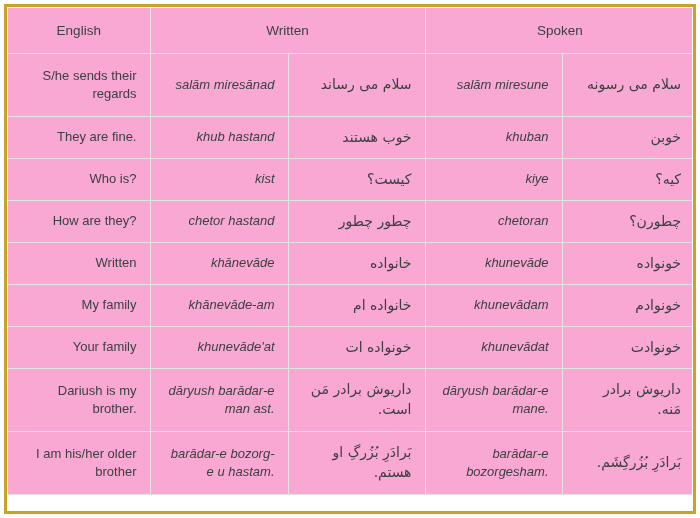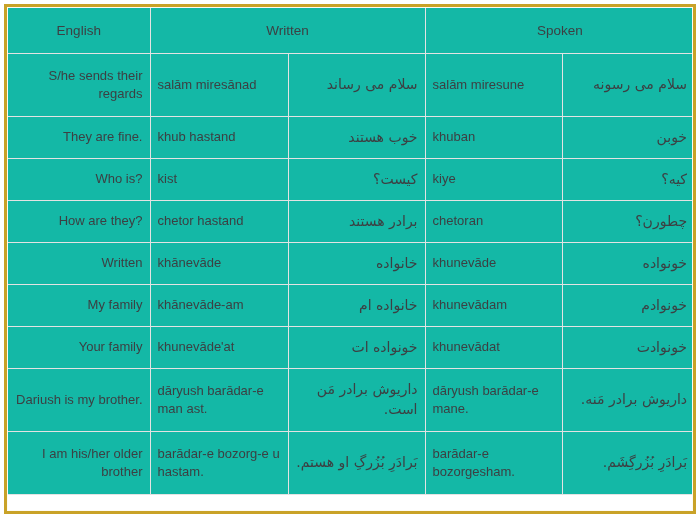--- a/index.html
+++ b/index.html
@@ -43,43 +43,44 @@
 
   table.phrase-table col.c-eng   { width: 142px; }
   table.phrase-table col.c-wlat  { width: 138px; }
   table.phrase-table col.c-wfa   { width: 137px; }
   table.phrase-table col.c-slat  { width: 137px; }
   table.phrase-table col.c-sfa   { width: 132px; }
 
   table.phrase-table th,
   table.phrase-table td {
     border: 1px solid #e3e3e3;
-    padding: 9px 7px;
+    padding: 9px 13px;
     vertical-align: middle;
     font-weight: normal;
     line-height: 1.42;
-    background: #14b8a6;
+    background: #f9a8d4;
   }
   table.phrase-table th {
     text-align: center;
     font-size: 13.5px;
     color: #3c4043;
     height: 33px;
     padding-top: 6px;
     padding-bottom: 6px;
   }
   table.phrase-table thead tr th {
     border-top: none;
   }
   table.phrase-table tr > *:first-child { border-left: none; }
   table.phrase-table tr > *:last-child  { border-right: none; }
 
   td.latin {
-    text-align: left;
+    text-align: right;
     color: #3c4043;
+    font-style: italic;
   }
   td.english {
     text-align: right;
     color: #3c4043;
   }
   td.farsi {
     text-align: right;
     direction: rtl;
     unicode-bidi: isolate;
     font-family: "DejaVu Sans", "Liberation Sans", sans-serif;
@@ -130,21 +131,21 @@
           <tr class="row-std">
             <td class="english">Who is?</td>
             <td class="latin">kist</td>
             <td class="farsi">کیست؟</td>
             <td class="latin">kiye</td>
             <td class="farsi">کیه؟</td>
           </tr>
           <tr class="row-std">
             <td class="english">How are they?</td>
             <td class="latin">chetor hastand</td>
-            <td class="farsi">برادر هستند</td>
+            <td class="farsi">چطور چطور</td>
             <td class="latin">chetoran</td>
             <td class="farsi">چطورن؟</td>
           </tr>
           <tr class="row-std">
             <td class="english">Written</td>
             <td class="latin">khānevāde</td>
             <td class="farsi">خانواده</td>
             <td class="latin">khunevāde</td>
             <td class="farsi">خونواده</td>
           </tr>

